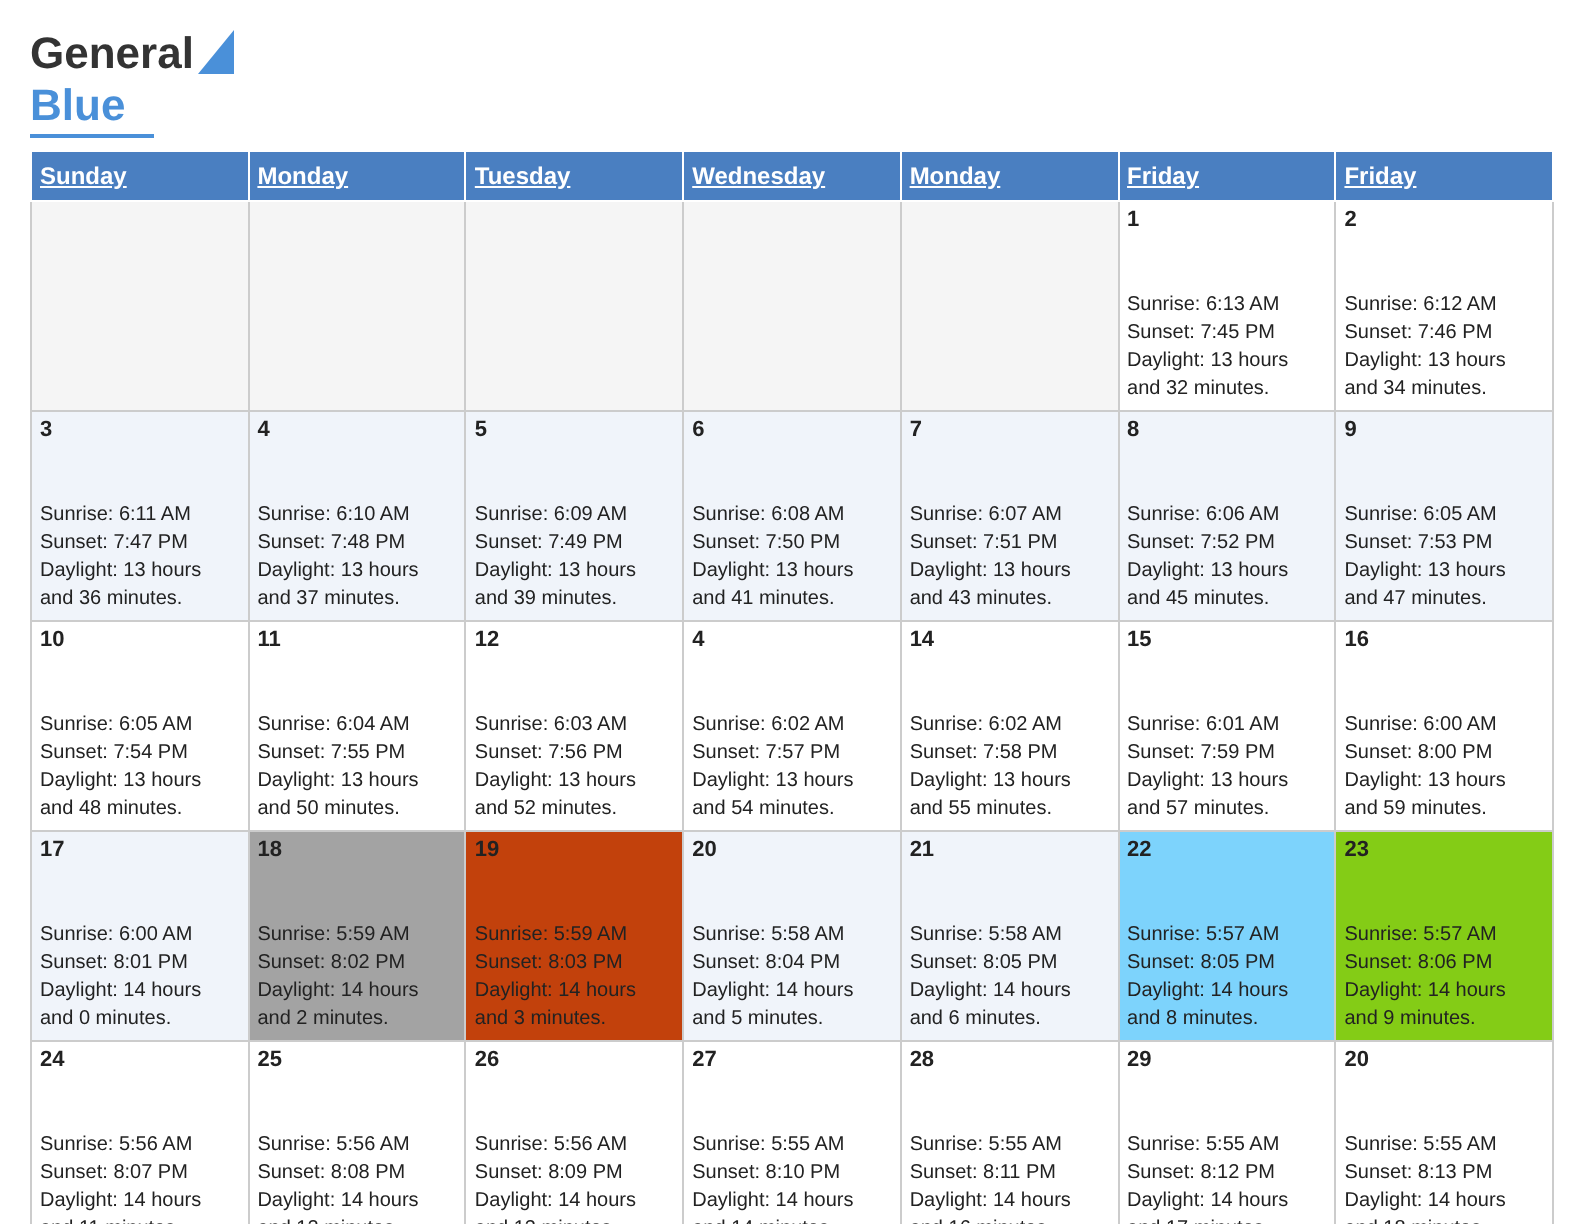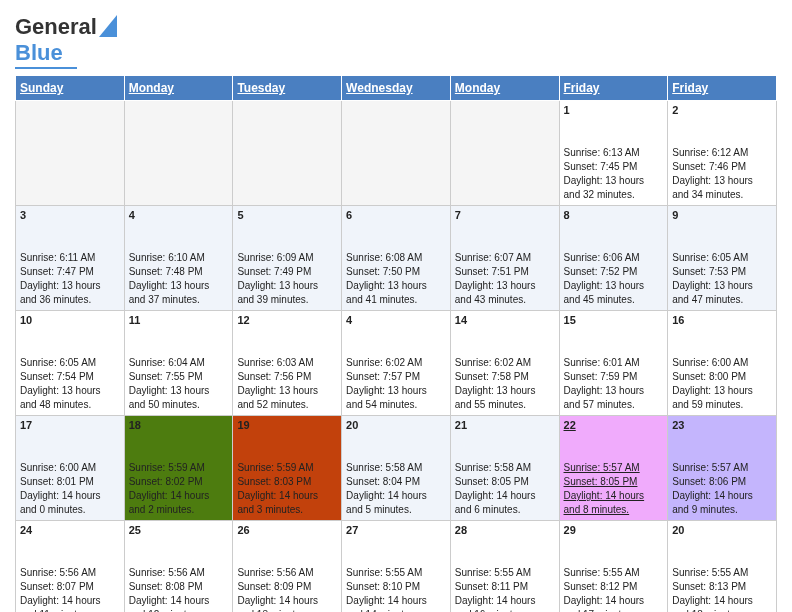--- a/index.html
+++ b/index.html
@@ -196,41 +196,41 @@
           <td>
             <div class="day-num">16</div>
             <div class="day-info">Sunrise: 6:00 AM<br>Sunset: 8:00 PM<br>Daylight: 13 hours and 59 minutes.</div>
           </td>
         </tr>
         <tr>
           <td style="background: rgb(240, 244, 250);">
             <div class="day-num">17</div>
             <div class="day-info">Sunrise: 6:00 AM<br>Sunset: 8:01 PM<br>Daylight: 14 hours and 0 minutes.</div>
           </td>
-          <td style="background: #4d7c0f;">
+          <td style="background: #a3a3a3;">
             <div class="day-num">18</div>
             <div class="day-info">Sunrise: 5:59 AM<br>Sunset: 8:02 PM<br>Daylight: 14 hours and 2 minutes.</div>
           </td>
           <td style="background: #c2410c;">
             <div class="day-num">19</div>
             <div class="day-info">Sunrise: 5:59 AM<br>Sunset: 8:03 PM<br>Daylight: 14 hours and 3 minutes.</div>
           </td>
           <td style="background: rgb(240, 244, 250);">
             <div class="day-num">20</div>
             <div class="day-info">Sunrise: 5:58 AM<br>Sunset: 8:04 PM<br>Daylight: 14 hours and 5 minutes.</div>
           </td>
           <td style="background: rgb(240, 244, 250);">
             <div class="day-num">21</div>
             <div class="day-info">Sunrise: 5:58 AM<br>Sunset: 8:05 PM<br>Daylight: 14 hours and 6 minutes.</div>
           </td>
-          <td style="background: #f0abfc; text-decoration: underline;">
+          <td style="background: #7dd3fc;">
             <div class="day-num">22</div>
             <div class="day-info">Sunrise: 5:57 AM<br>Sunset: 8:05 PM<br>Daylight: 14 hours and 8 minutes.</div>
           </td>
-          <td style="background: #c4b5fd;">
+          <td style="background: #84cc16;">
             <div class="day-num">23</div>
             <div class="day-info">Sunrise: 5:57 AM<br>Sunset: 8:06 PM<br>Daylight: 14 hours and 9 minutes.</div>
           </td>
         </tr>
         <tr>
           <td>
             <div class="day-num">24</div>
             <div class="day-info">Sunrise: 5:56 AM<br>Sunset: 8:07 PM<br>Daylight: 14 hours and 11 minutes.</div>
           </td>
           <td>

